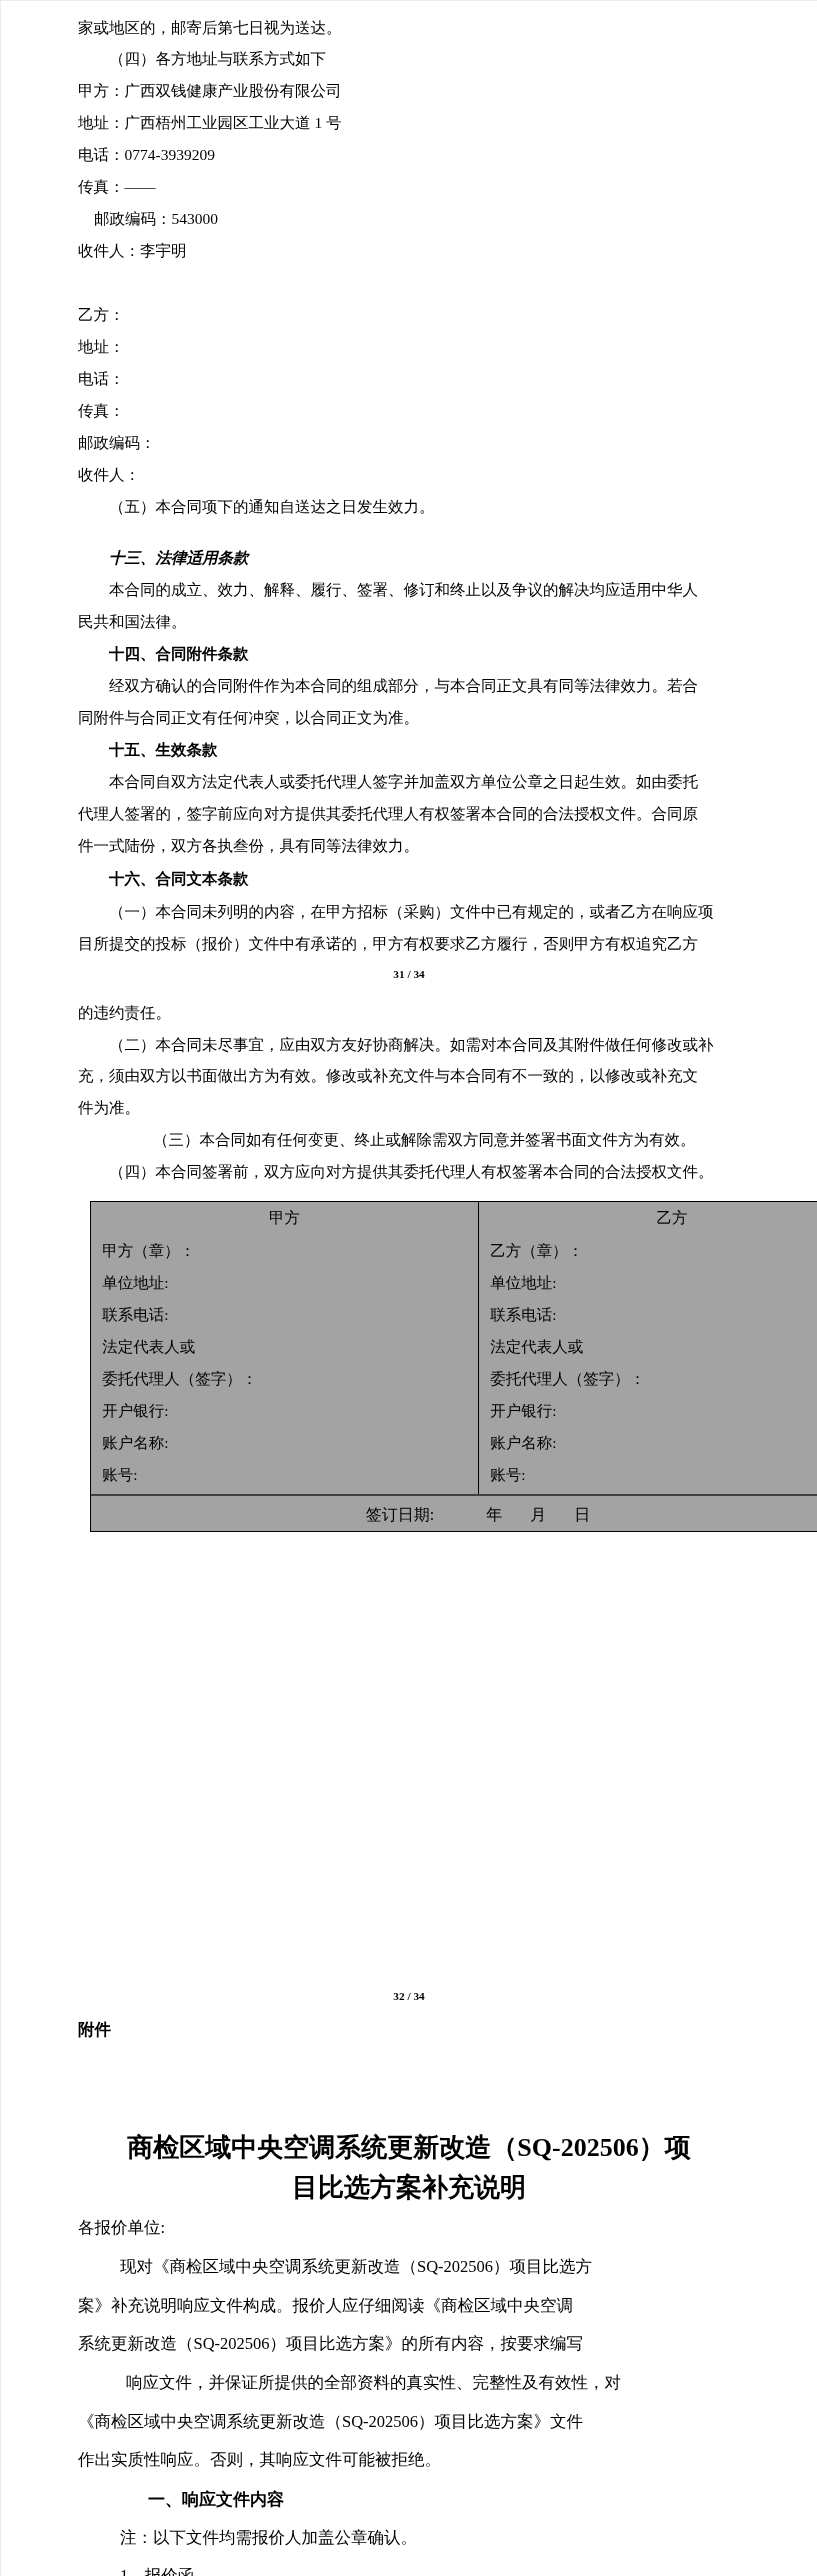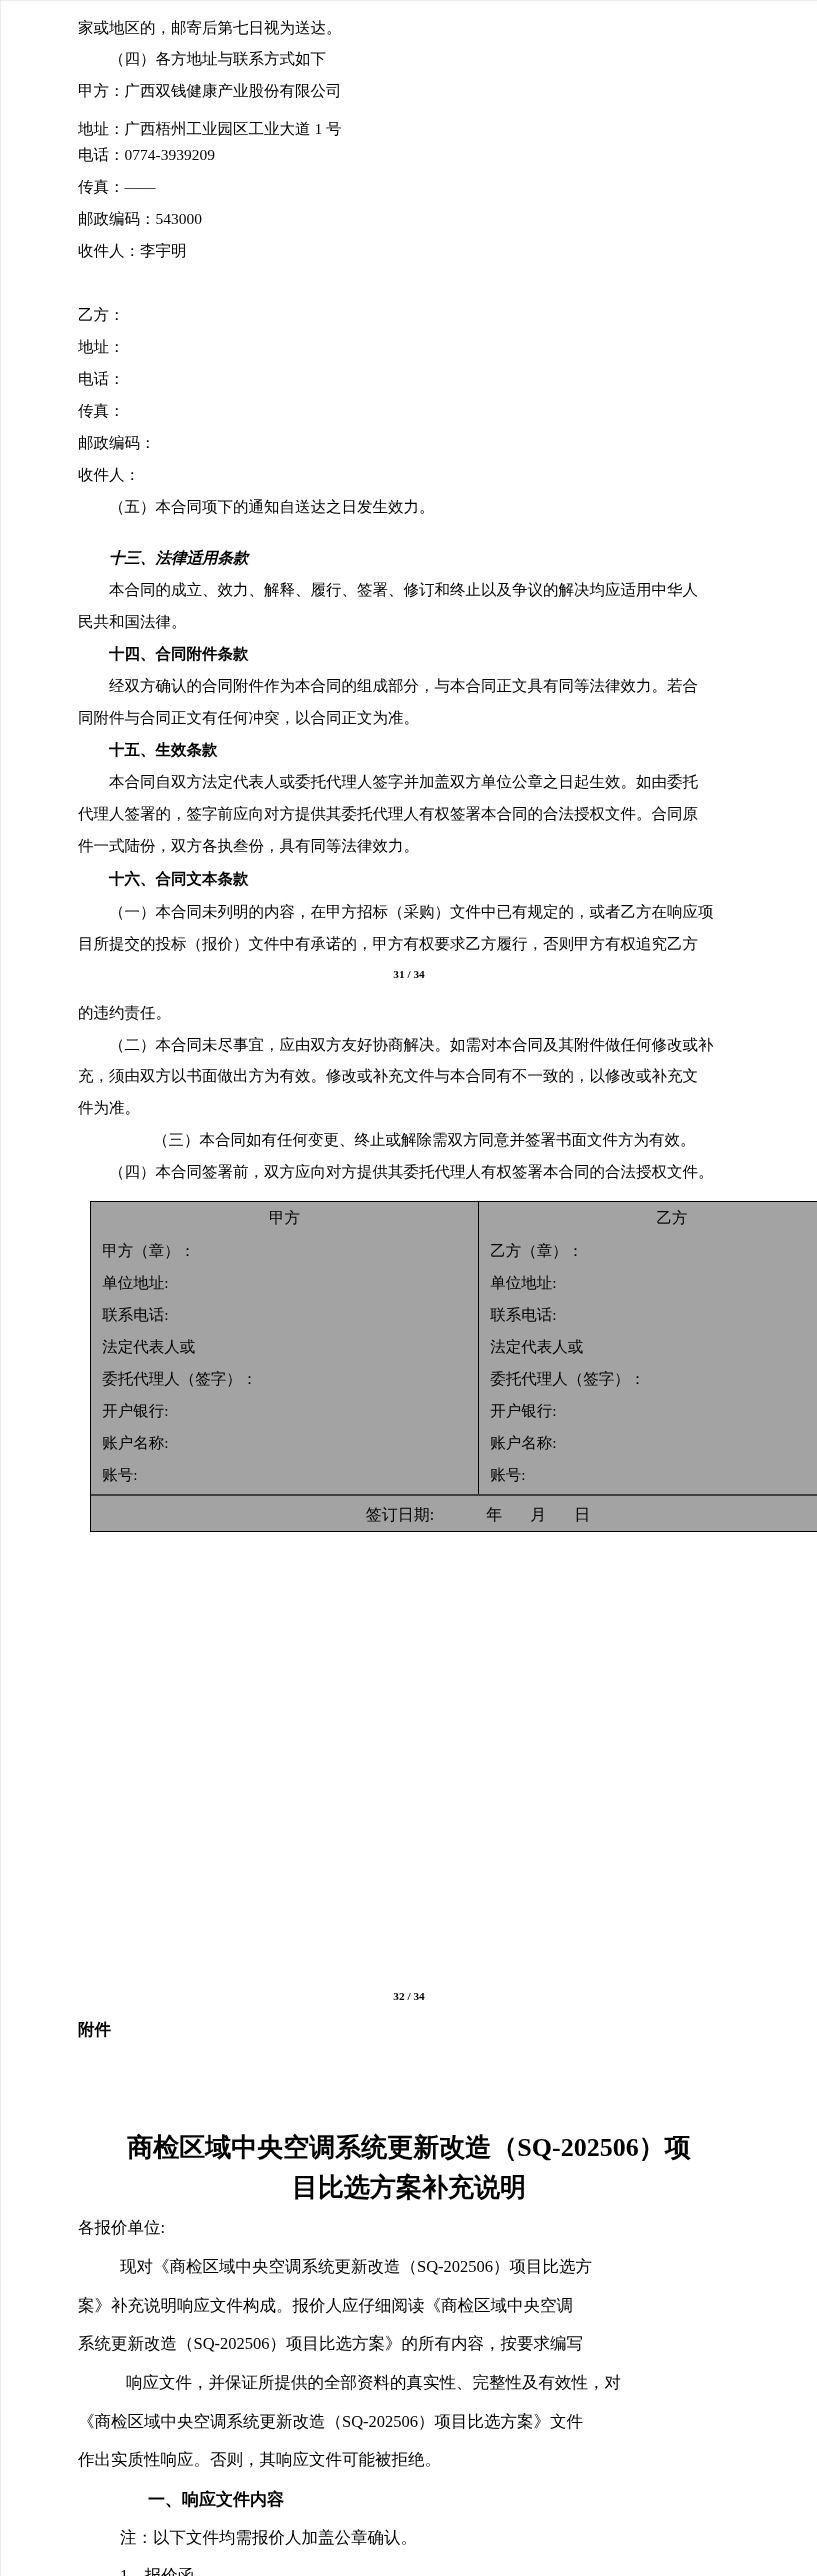--- a/index.html
+++ b/index.html
@@ -42,24 +42,24 @@
 </style>
 </head>
 <body>
 
 <div id="page">
 
   <div id="lines">
       <div class="ln s-b" style="top: 18.5px;">家或地区的，邮寄后第七日视为送达。</div>
       <div class="ln s-bi" style="top: 50px;">（四）各方地址与联系方式如下</div>
       <div class="ln s-b" style="top: 82px;">甲方：广西双钱健康产业股份有限公司</div>
-      <div class="ln s-b" style="top: 114px; margin-top: 6px;">地址：广西梧州工业园区工业大道 1 号</div>
+      <div class="ln s-b" style="top: 114px;">地址：广西梧州工业园区工业大道 1 号</div>
       <div class="ln s-b" style="top: 146px;">电话：0774-3939209</div>
       <div class="ln s-b" style="top: 178px;">传真：——</div>
-      <div class="ln s-b" style="top: 210px;">邮政编码：543000</div>
+      <div class="ln s-b" style="top: 210px; margin-left: 16px;">邮政编码：543000</div>
       <div class="ln s-b" style="top: 242px;">收件人：李宇明</div>
       <div class="ln s-b" style="top: 306px;">乙方：</div>
       <div class="ln s-b" style="top: 338px;">地址：</div>
       <div class="ln s-b" style="top: 370px;">电话：</div>
       <div class="ln s-b" style="top: 402px;">传真：</div>
       <div class="ln s-b" style="top: 434px;">邮政编码：</div>
       <div class="ln s-b" style="top: 466px;">收件人：</div>
       <div class="ln s-bi" style="top: 498px;">（五）本合同项下的通知自送达之日发生效力。</div>
       <div class="ln s-bh" style="top: 549px; font-style: italic;">十三、法律适用条款</div>
       <div class="ln s-bi" style="top: 581px;">本合同的成立、效力、解释、履行、签署、修订和终止以及争议的解决均应适用中华人</div>

